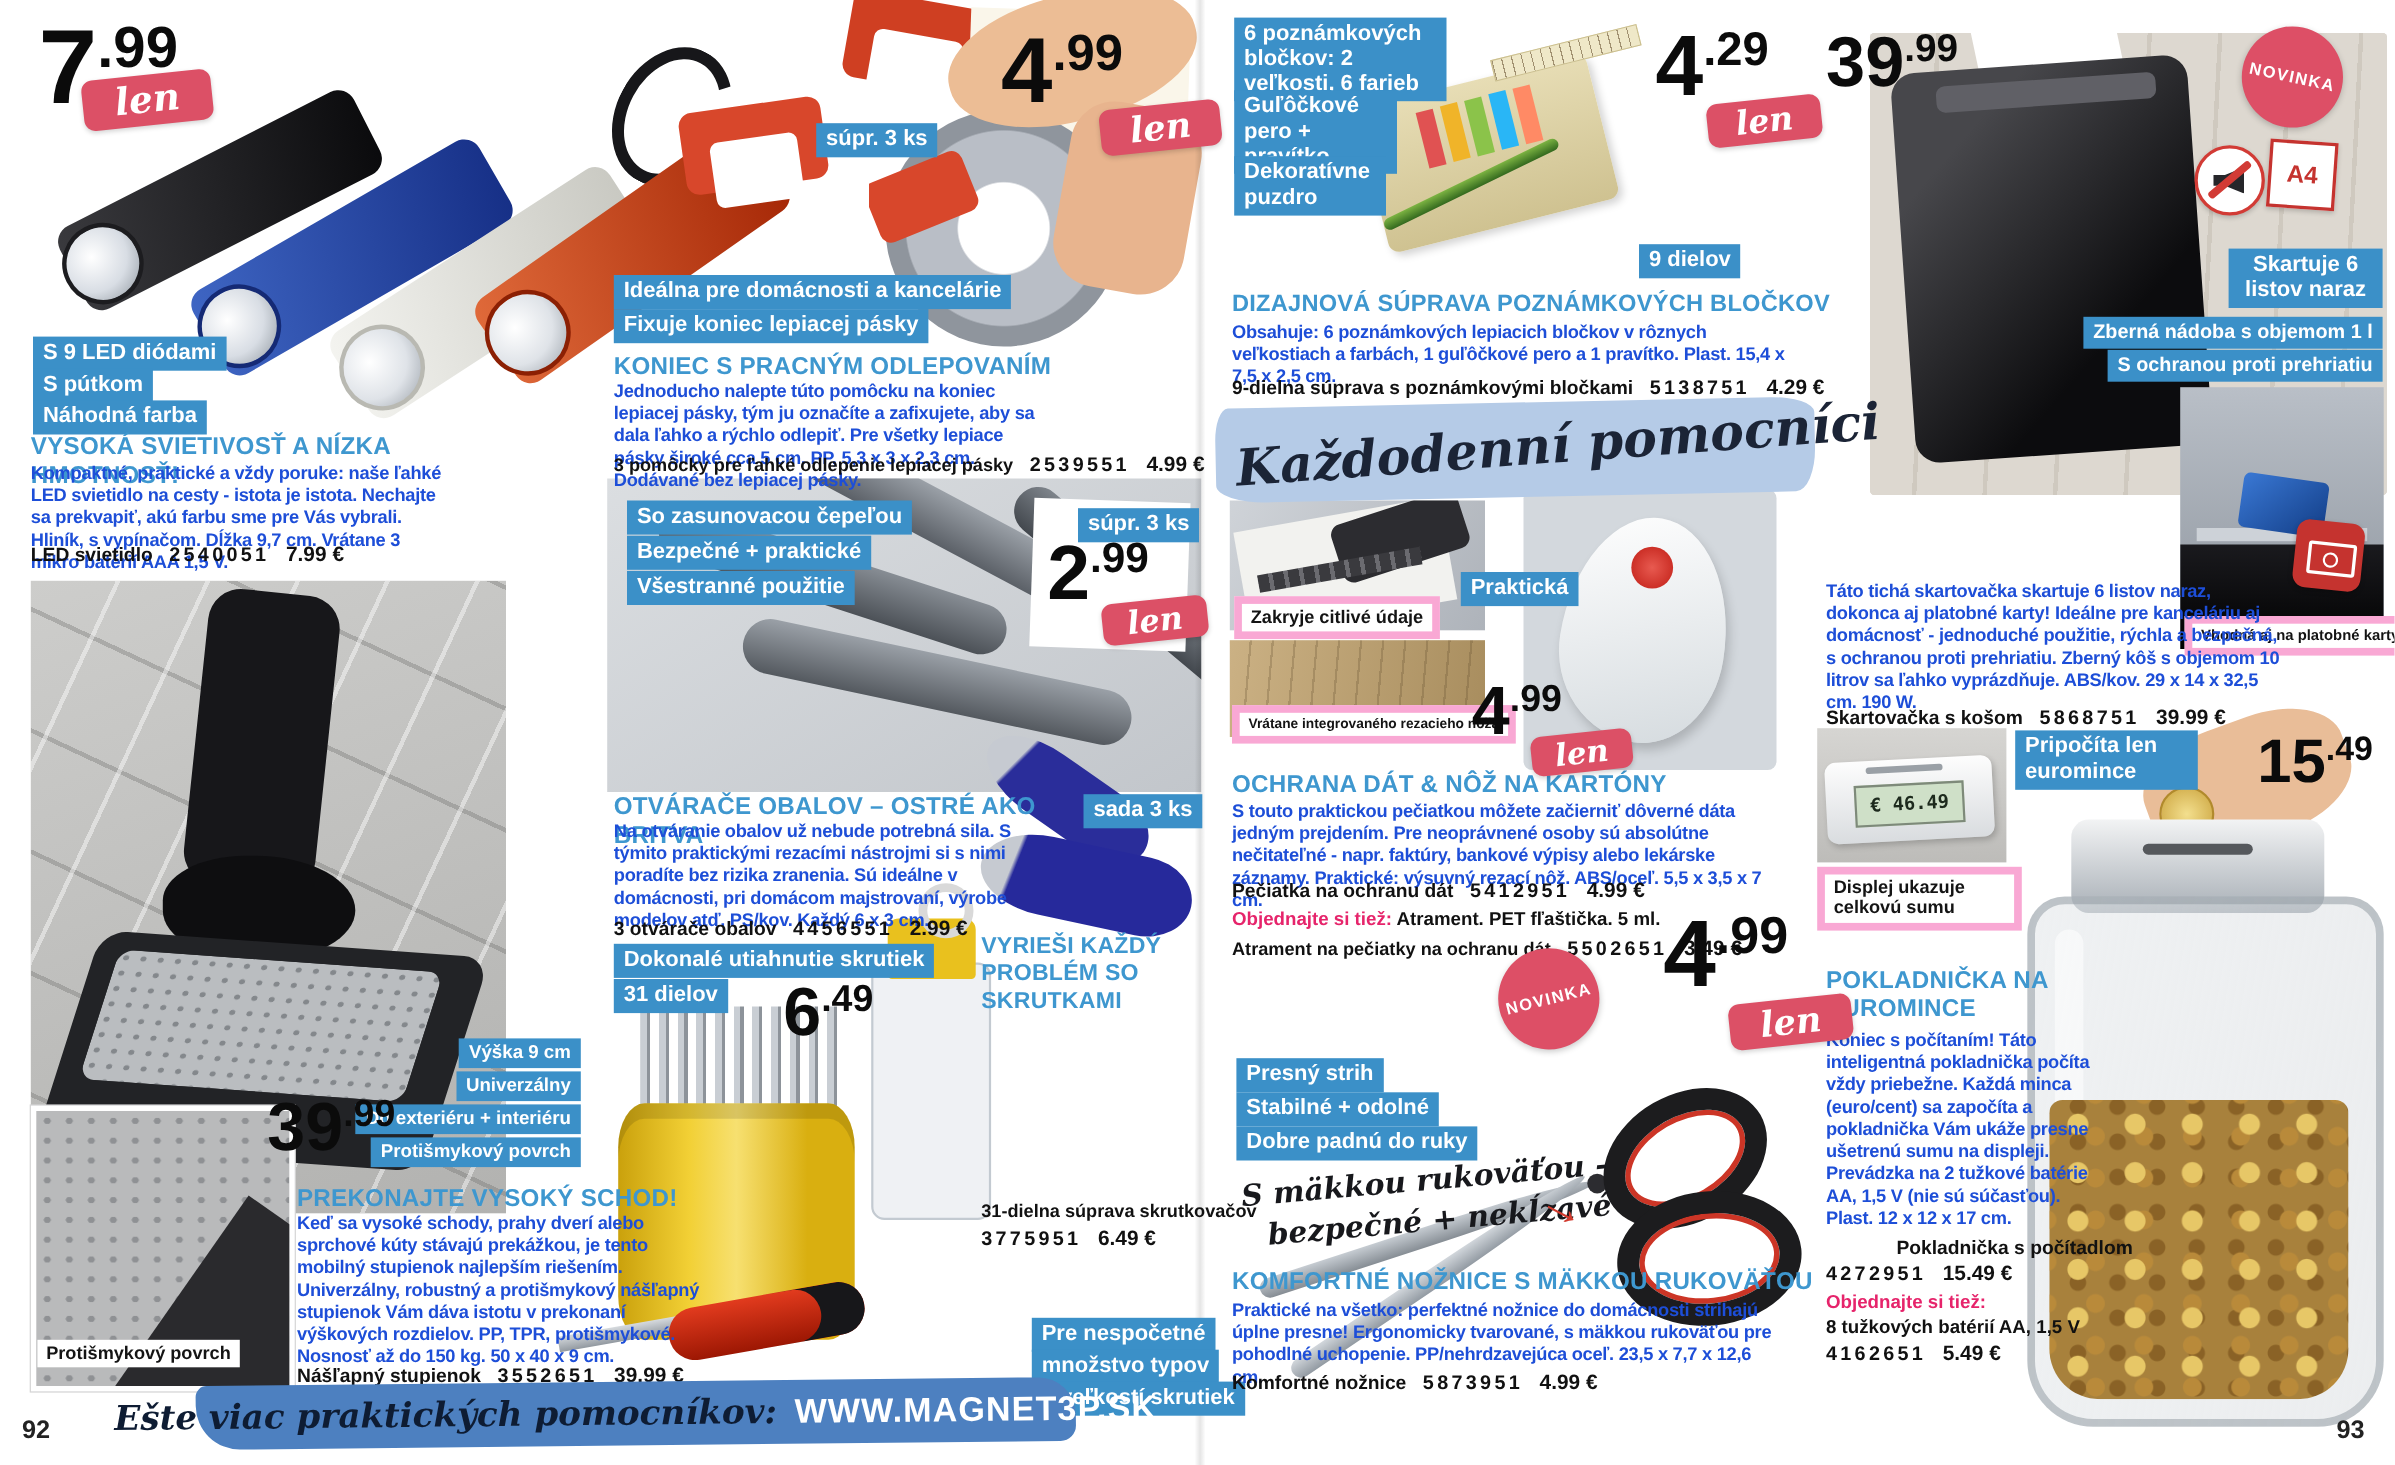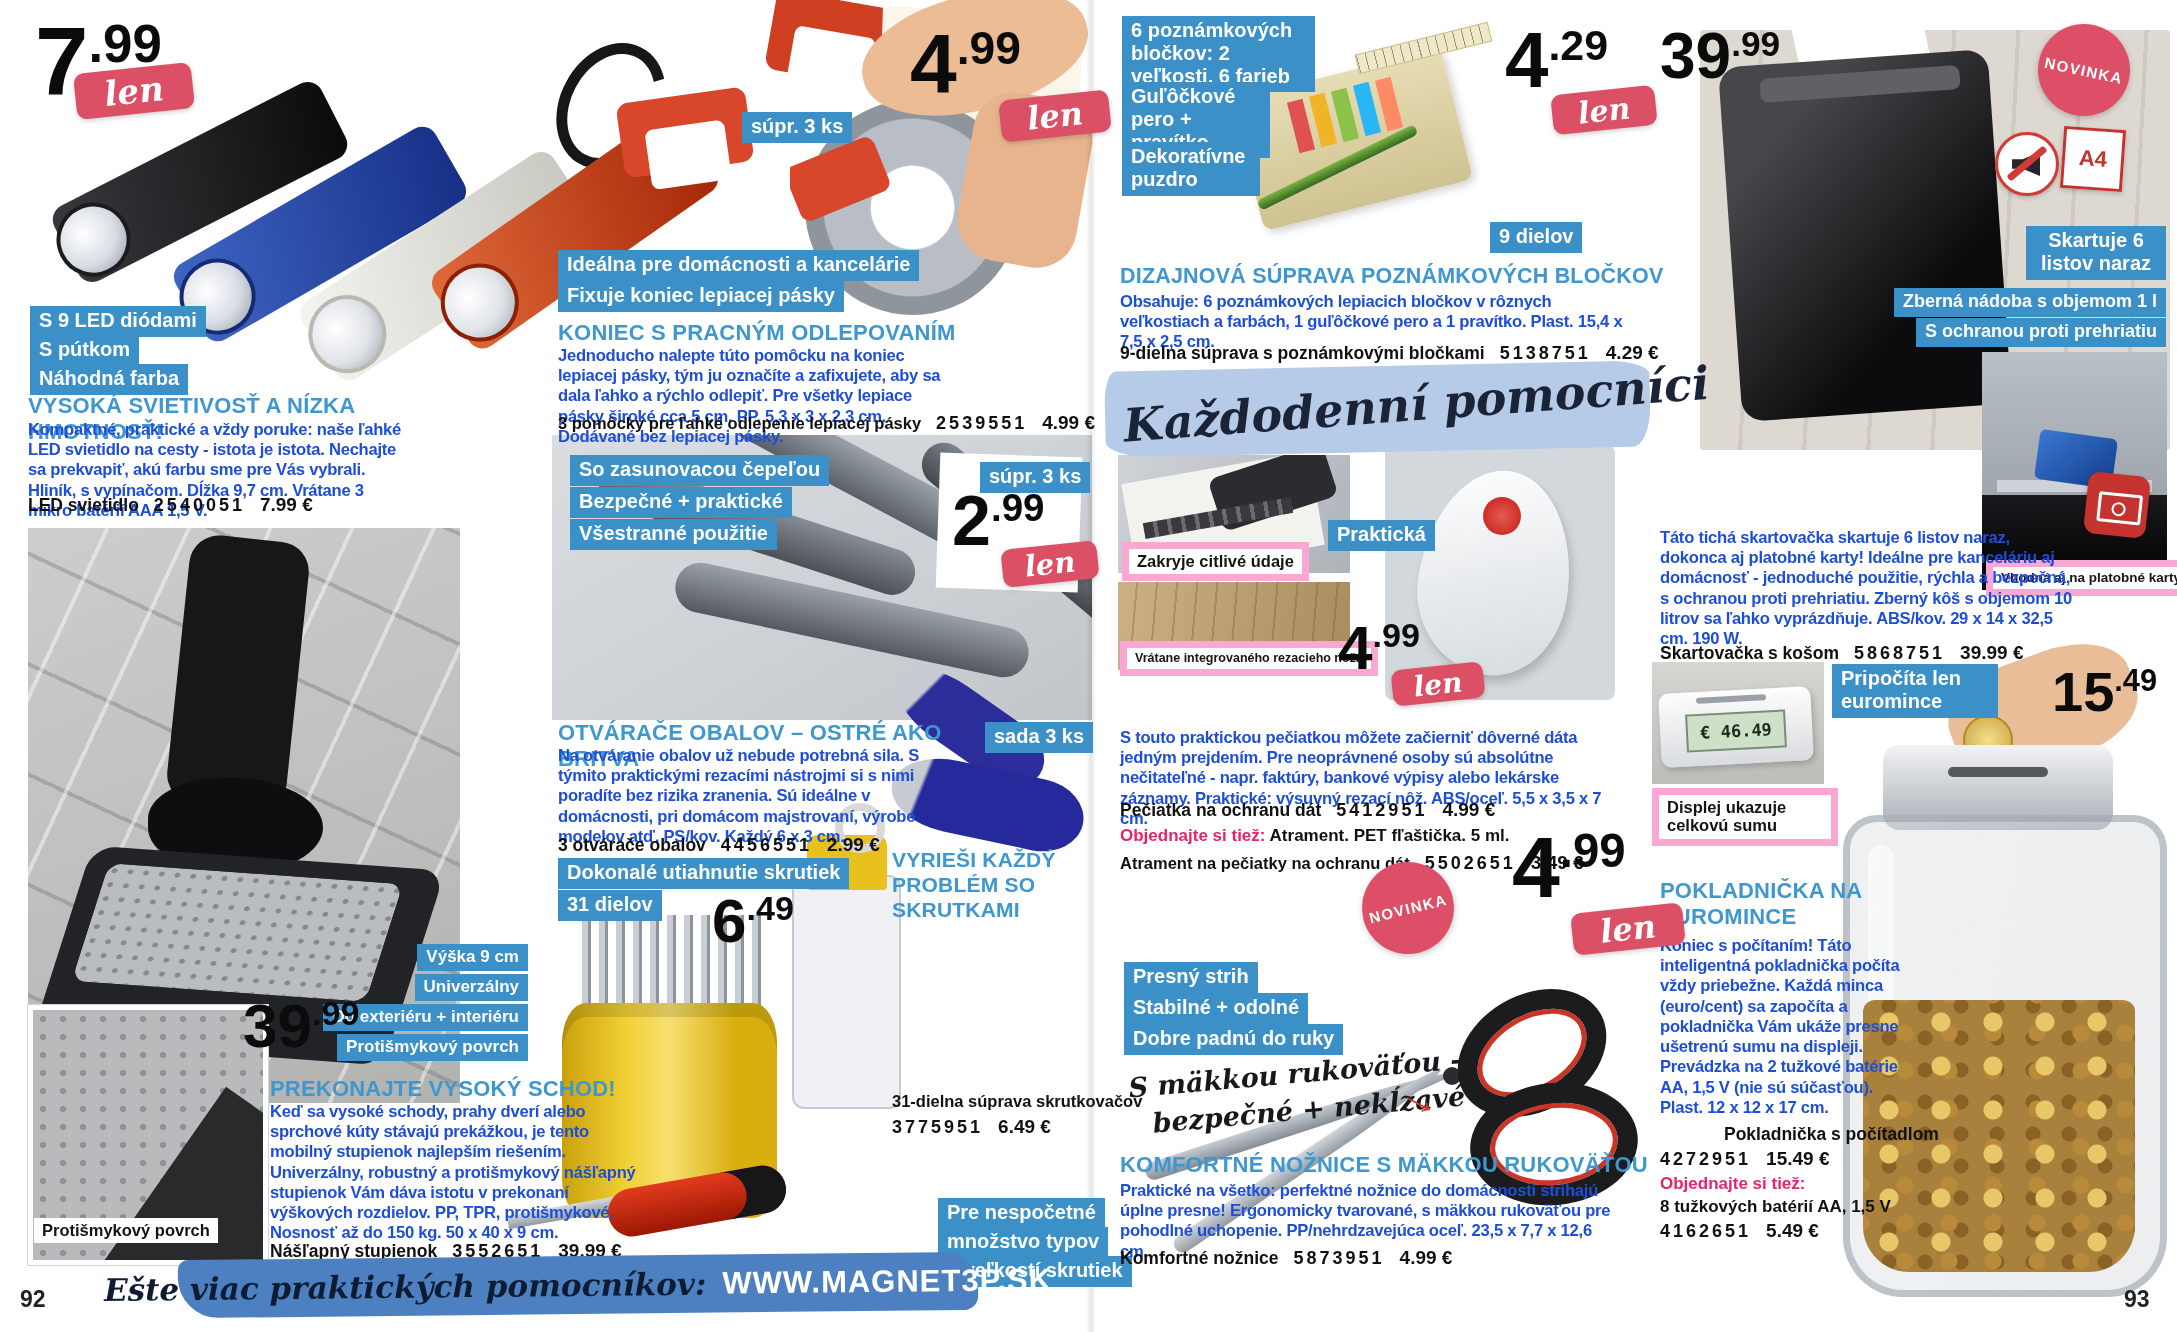--- a/index.html
+++ b/index.html
@@ -207,20 +207,21 @@
   <div class="wl" style="left:1120px;top:641px;font-size:12.5px">Vrátane integrovaného rezacieho noža</div>
   <div class="b" style="left:1328px;top:520px">Praktická</div>
   <div class="scene" style="left:1385px;top:445px;width:230px;height:255px;background:#d3d8dd;border-radius:8px">
     <div class="p" style="left:35px;top:25px;width:150px;height:205px;background:linear-gradient(160deg,#ffffff,#d4dade);border-radius:50% 50% 46% 54%/58% 58% 42% 42%;transform:rotate(9deg);box-shadow:4px 6px 10px rgba(0,0,0,.18)"></div>
     <div class="p" style="left:98px;top:52px;width:38px;height:38px;border-radius:50%;background:radial-gradient(#e85a50,#c01d15)"></div>
   </div>
   <div class="price" style="left:1338px;top:622px;font-size:62px"><span>4</span><span class="d">.99</span></div>
   <div class="len" style="left:1392px;top:666px;width:92px;height:36px;font-size:28px;transform:rotate(-6deg)">
       <span>len</span>
     </div>
+  <div class="h" style="left:1120px;top:700px;width:500px">OCHRANA DÁT &amp; NÔŽ NA KARTÓNY</div>
   <div class="t" style="left:1120px;top:728px;width:492px">S touto praktickou pečiatkou môžete začierniť dôverné dáta jedným prejdením. Pre neoprávnené osoby sú absolútne nečitateľné - napr. faktúry, bankové výpisy alebo lekárske záznamy. Praktické: výsuvný rezací nôž. ABS/oceľ. 5,5 x 3,5 x 7 cm.</div>
   <div class="pr" style="left:1120px;top:799px">
     <span>Pečiatka na ochranu dát</span><span class="c">5412951</span><span class="v">4.99 €</span>
   </div>
   <div class="pr" style="left:1120px;top:826px;font-size:17px">
     <span class="red">Objednajte si tiež:</span> <span>Atrament. PET fľaštička. 5 ml.</span>
   </div>
   <div class="pr" style="left:1120px;top:852px;font-size:16.5px">
     <span>Atrament na pečiatky na ochranu dát</span><span class="c">5502651</span><span class="v">3.49 €</span>
   </div>

